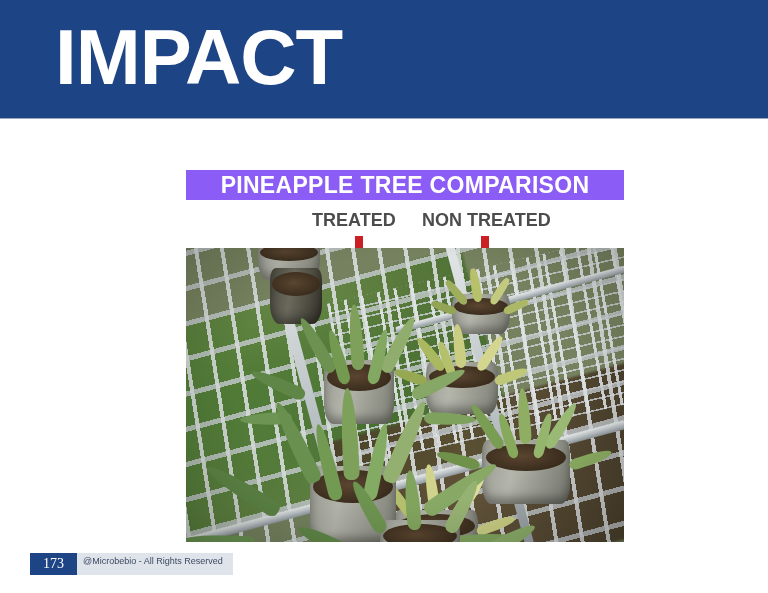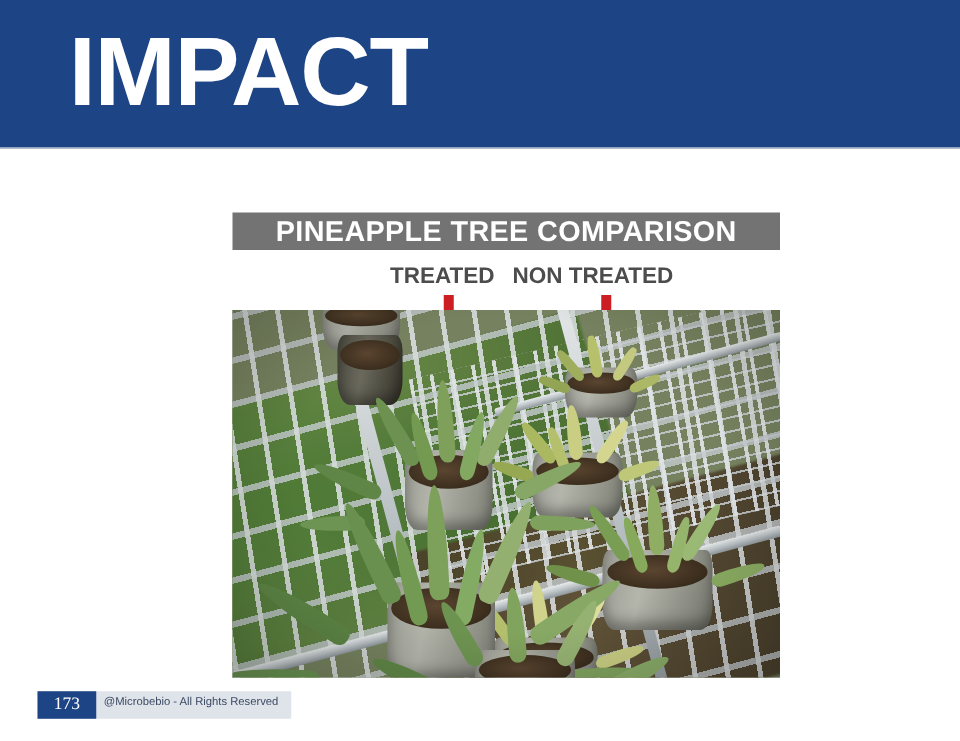--- a/index.html
+++ b/index.html
@@ -65,21 +65,21 @@
     width: 438px;
     height: 372px;
   }
 
   .figure-banner {
     position: absolute;
     left: 0;
     top: 0;
     width: 438px;
     height: 30px;
-    background: #737373;
+    background: #8b5cf6;
     display: flex;
     align-items: center;
     justify-content: center;
   }
   .figure-banner-text {
     font-family: "Liberation Sans", sans-serif;
     font-size: 23px;
     font-weight: bold;
     color: #ffffff;
     letter-spacing: 0.3px;
@@ -97,21 +97,21 @@
   .caption {
     position: absolute;
     top: 0;
     font-family: "Liberation Sans", sans-serif;
     font-size: 18px;
     font-weight: bold;
     color: #4c4c4c;
     white-space: nowrap;
   }
   .caption-treated { left: 126px; }
-  .caption-nontreated { left: 224px; }
+  .caption-nontreated { left: 236px; }
 
   
   .arrow {
     position: absolute;
     top: 66px;
     width: 26px;
     height: 46px;
   }
   .arrow-treated { left: 160px; }
   .arrow-nontreated { left: 286px; }

